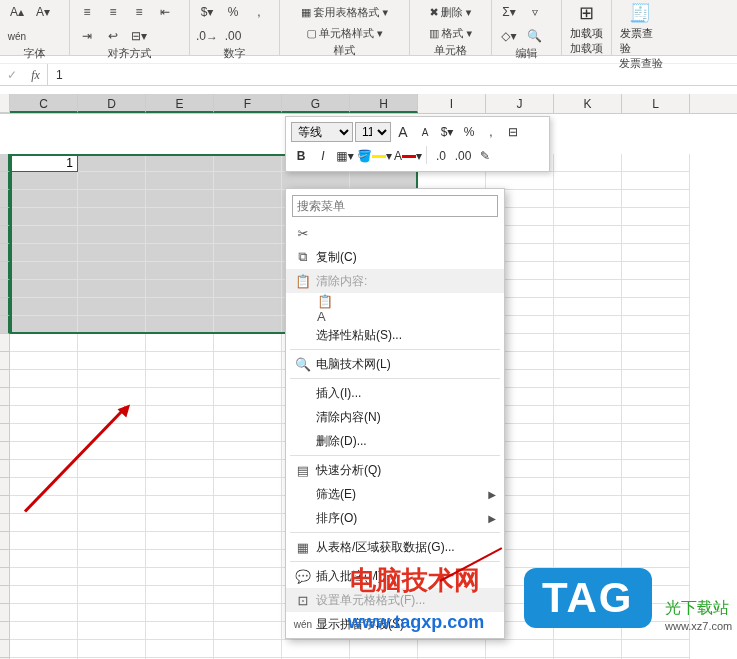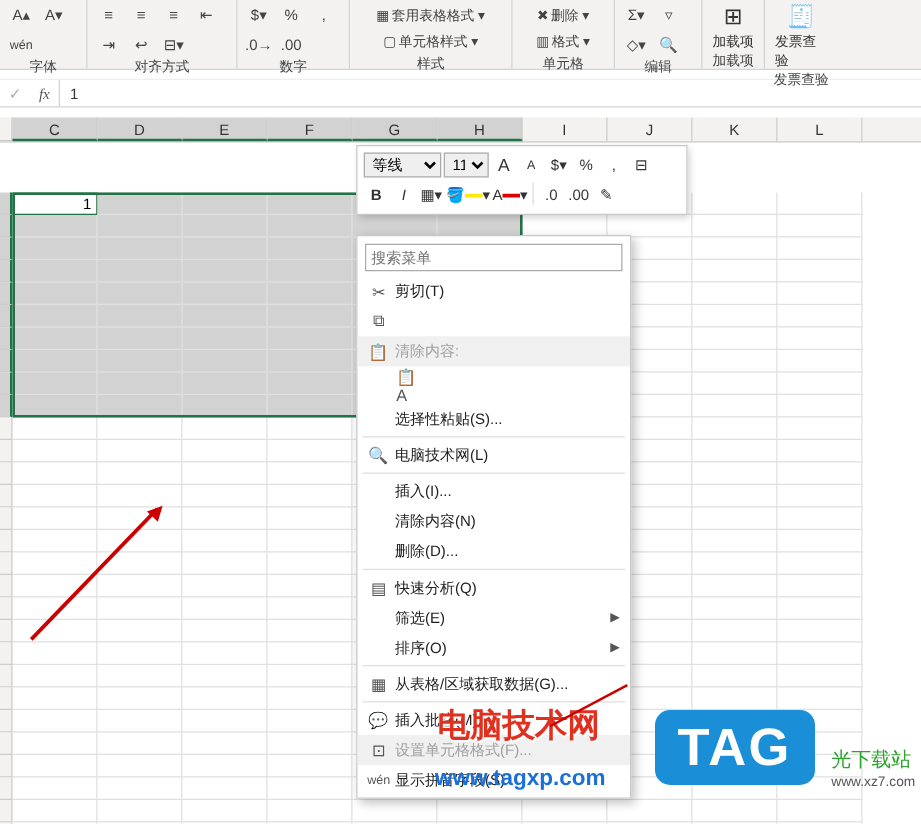--- a/index.html
+++ b/index.html
@@ -586,24 +586,24 @@
     <span class="mini-btn">✎</span>
   </div>
 </div>
 
 <div class="context-menu" style="left:285px; top:188px">
   <div class="cm-search">
     <input type="text" placeholder="搜索菜单" style="">
   </div>
   <div class="cm-item">
       <span class="cm-ico">✂</span>
-      <span class="cm-label">剪切(T)</span>
     </div>
   <div class="cm-item">
       <span class="cm-ico">⧉</span>
+      <span class="cm-label">复制(C)</span>
     </div>
   <div class="cm-item disabled">
       <span class="cm-ico">📋</span>
       <span class="cm-label">清除内容:</span>
     </div>
   <div class="cm-paste-opts">
     <span class="cm-paste-btn">📋A</span>
   </div>
   <div class="cm-item">
       <span class="cm-ico"></span>

